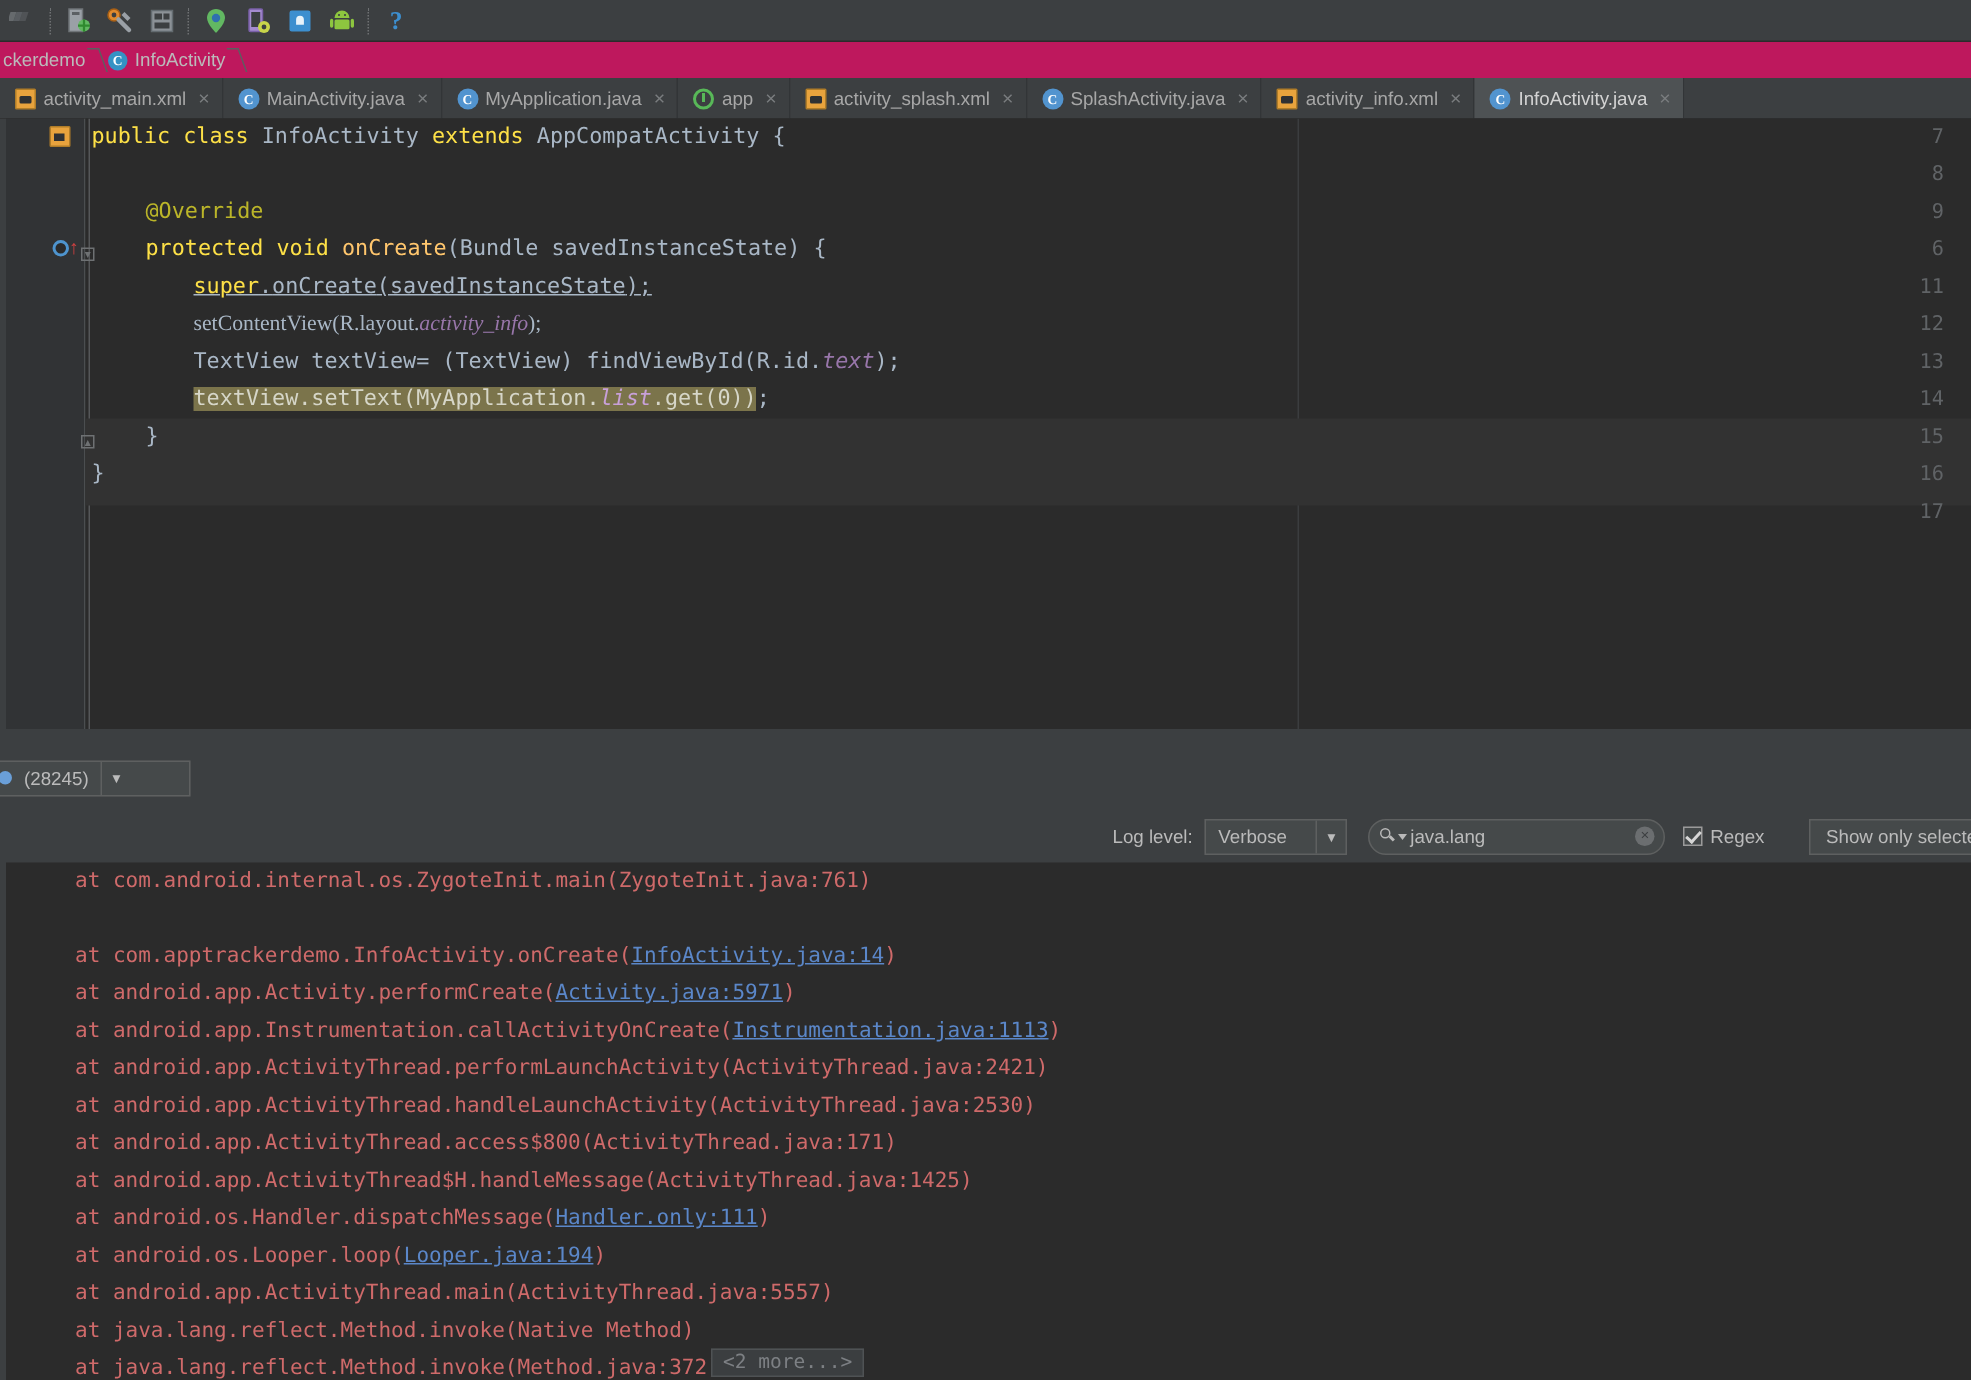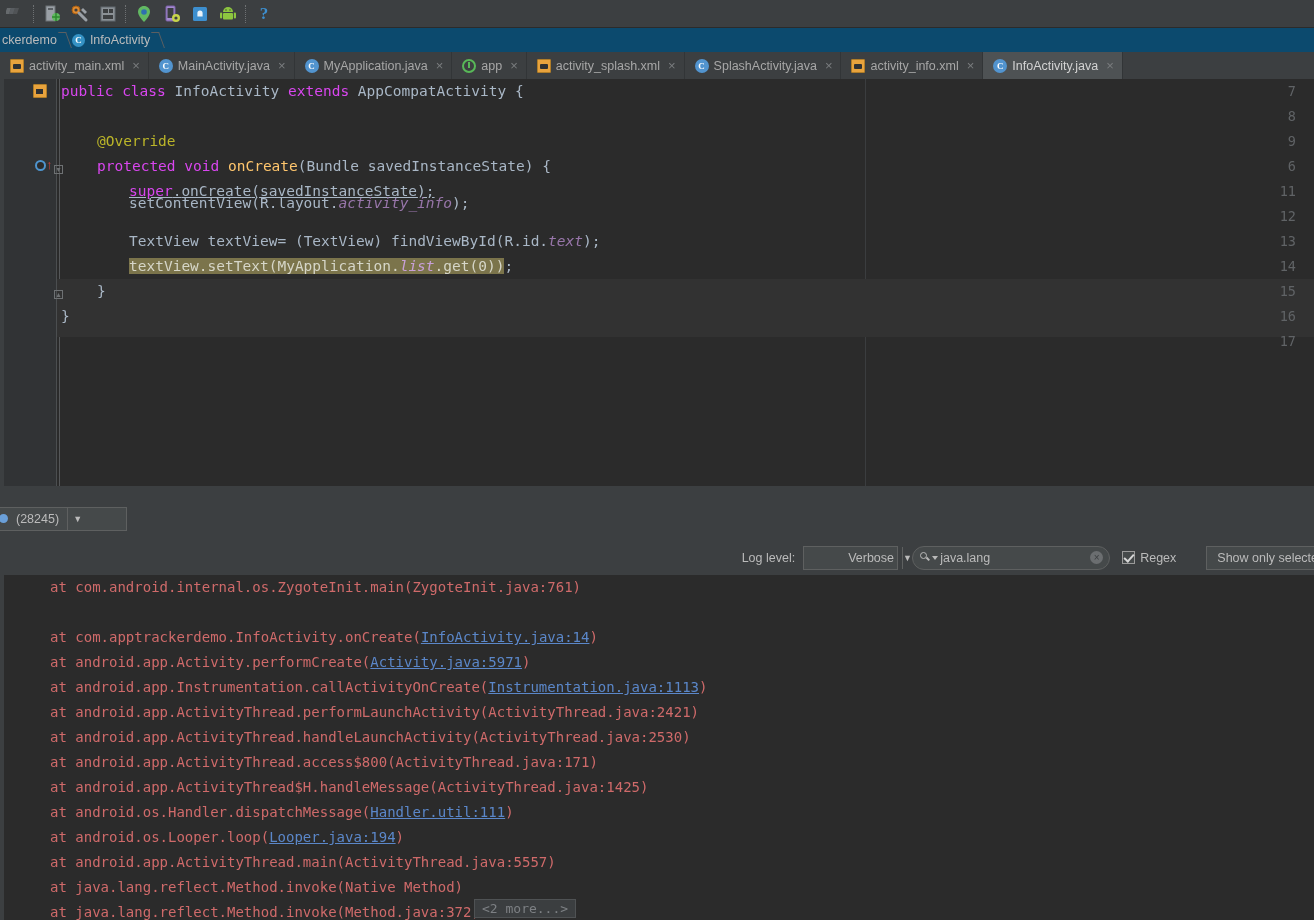--- a/index.html
+++ b/index.html
@@ -42,21 +42,21 @@
     width: 1px; height: 18px;
     border-left: 1px dotted #6e7173;
     margin: 0 3px;
   }
 
   
   .breadcrumb {
     position: absolute;
     left: 0; top: 28px;
     width: 1314px; height: 24px;
-    background: #0c4a6e;
+    background: #be185d;
     display: flex;
     align-items: center;
     font-size: 12px;
     color: #a9b7c6;
   }
   .crumb {
     display: flex;
     align-items: center;
     padding: 0 4px 0 2px;
     height: 20px;
@@ -230,21 +230,21 @@
     font-family: "DejaVu Sans Mono", monospace;
     font-size: 13.5px;
     line-height: 25px;
     color: #606366;
     height: 25px;
   }
   .caret-row { background: #323232; }
   .hl-row { background: #323232; }
   .sel-span { background: #7b744b; color: #d6d6c8; }
 
-  .kw  { color: #d946ef; }
+  .kw  { color: #fde047; }
   .ann { color: #bbb529; }
   .fld { color: #9876aa; font-style: italic; }
   .id  { color: #a9b7c6; }
   .mth { color: #ffc66d; }
   .punc{ color: #a9b7c6; }
 
   
   .gm {
     position: absolute;
     width: 14px; height: 14px;
@@ -632,21 +632,21 @@
       </div>
 
       <div class="code-row" style="top:75px;">
         <span class="code-text" style="left:40px;"><span class="kw">protected</span><span class="punc"> </span><span class="kw">void</span><span class="punc"> </span><span class="mth">onCreate</span><span class="punc">(</span><span class="id">Bundle</span><span class="punc"> </span><span class="id">savedInstanceState</span><span class="punc">) {</span></span>
       </div>
 
       <div class="code-row" style="top:100px;">
         <span class="code-text" style="left:72px;text-decoration:underline;"><span class="kw">super</span><span class="punc">.</span><span class="id">onCreate</span><span class="punc">(</span><span class="id">savedInstanceState</span><span class="punc">);</span></span>
       </div>
 
-      <div class="code-row" style="top:112px;">
+      <div class="code-row" style="top:125px;font-family:Liberation Serif, serif;">
         <span class="code-text" style="left:72px;"><span class="id">setContentView</span><span class="punc">(</span><span class="id">R</span><span class="punc">.</span><span class="id">layout</span><span class="punc">.</span><span class="fld">activity_info</span><span class="punc">);</span></span>
       </div>
 
       <div class="code-row" style="top:150px;">
         <span class="code-text" style="left:72px;"><span class="id">TextView</span><span class="punc"> </span><span class="id">textView</span><span class="punc">= (</span><span class="id">TextView</span><span class="punc">) </span><span class="id">findViewById</span><span class="punc">(</span><span class="id">R</span><span class="punc">.id.</span><span class="fld">text</span><span class="punc">);</span></span>
       </div>
 
       <div class="code-row" style="top:175px;">
         <span class="code-text" style="left:72px;"><span class="sel-span"><span>textView</span>.<span>setText</span>(<span>MyApplication</span>.<span style="color:#c8a0d8;font-style:italic;">list</span>.<span>get</span>(<span>0</span>))</span><span class="punc">;</span></span>
       </div>
@@ -685,21 +685,21 @@
     <div class="proc-row">
       <div class="combo" style="width:133px; margin-left:-6px;">
         <div class="proc-dot"></div>
         <span class="cval">(28245)</span>
         <span class="carrow">▼</span>
       </div>
     </div>
 
     <div class="filterbar">
       <span class="flabel">Log level:</span>
-      <div class="combo" style="width:95px;padding-left:36px;">
+      <div class="combo" style="width:95px;">
         <span class="cval" style="flex:1;">Verbose</span>
         <span class="carrow">▼</span>
       </div>
       <div class="searchbox">
         <span class="mag"></span>
         <span class="mag-caret"></span>
         <span class="sval" title="">java.lang</span>
         <span class="clear-x">×</span>
       </div>
       <div class="checkwrap">
@@ -713,21 +713,21 @@
 
     <div class="logview" id="logview">
         <div class="logline indent" style="top: 0px;"><span>at com.android.internal.os.ZygoteInit.main(ZygoteInit.java:761)</span></div>
         <div class="logline indent" style="top: 50px;"><span>at com.apptrackerdemo.InfoActivity.onCreate(</span><span class="link">InfoActivity.java:14</span><span>)</span></div>
         <div class="logline indent" style="top: 75px;"><span>at android.app.Activity.performCreate(</span><span class="link">Activity.java:5971</span><span>)</span></div>
         <div class="logline indent" style="top: 100px;"><span>at android.app.Instrumentation.callActivityOnCreate(</span><span class="link">Instrumentation.java:1113</span><span>)</span></div>
         <div class="logline indent" style="top: 125px;"><span>at android.app.ActivityThread.performLaunchActivity(ActivityThread.java:2421)</span></div>
         <div class="logline indent" style="top: 150px;"><span>at android.app.ActivityThread.handleLaunchActivity(ActivityThread.java:2530)</span></div>
         <div class="logline indent" style="top: 175px;"><span>at android.app.ActivityThread.access$800(ActivityThread.java:171)</span></div>
         <div class="logline indent" style="top: 200px;"><span>at android.app.ActivityThread$H.handleMessage(ActivityThread.java:1425)</span></div>
-        <div class="logline indent" style="top: 225px;"><span>at android.os.Handler.dispatchMessage(</span><span class="link">Handler.util:111</span><span>)</span></div>
+        <div class="logline indent" style="top: 225px;"><span>at android.os.Handler.dispatchMessage(</span><span class="link">Handler.only:111</span><span>)</span></div>
         <div class="logline indent" style="top: 250px;"><span>at android.os.Looper.loop(</span><span class="link">Looper.java:194</span><span>)</span></div>
         <div class="logline indent" style="top: 275px;"><span>at android.app.ActivityThread.main(ActivityThread.java:5557)</span></div>
         <div class="logline indent" style="top: 300px;"><span>at java.lang.reflect.Method.invoke(Native Method)</span></div>
         <div class="logline indent" style="top: 325px;"><span>at java.lang.reflect.Method.invoke(Method.java:372)</span></div>
       </div>
   </div>
 
   <div class="more-btn">
     <span>&lt;2 more...&gt;</span>
   </div>

